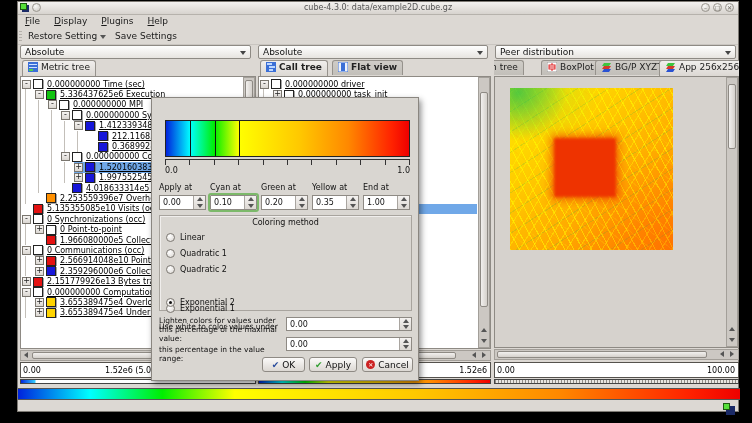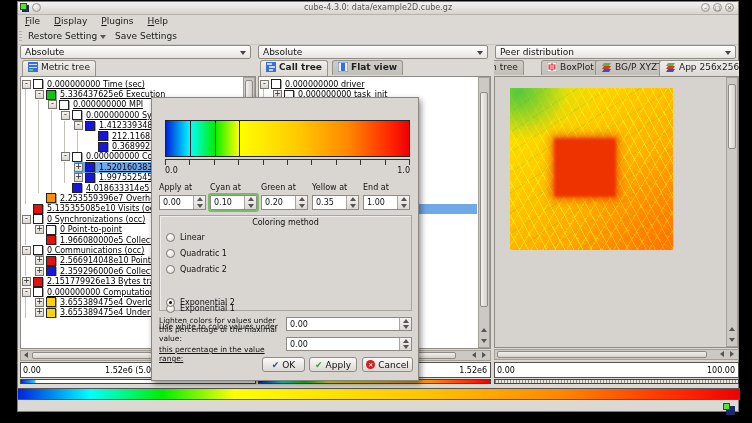--- a/index.html
+++ b/index.html
@@ -527,21 +527,21 @@
     <span class="dlglab" style="top:218px;">Lighten colors for values under</span>
     <span class="dlglab" style="top:227px;">this percentage of the maximal value:</span>
     <div class="dlgspin" style="top:219px;">
       <span style="position:absolute;left:3px;top:2px;">0.00</span>
       <span class="sbtns" style="position:absolute;right:0;top:0;bottom:0;width:11px;border-left:1px solid #a9a5a0;display:flex;flex-direction:column;align-items:center;justify-content:space-around;background:linear-gradient(#f4f2f0,#ddd9d4);">
             <span class="tri-u"></span>
             <span class="tri-d"></span>
           </span>
     </div>
     <span class="dlglab" style="top:224px;">Use white to color values under</span>
-    <span class="dlglab" style="top:247px;text-decoration:underline;">this percentage in the value range:</span>
+    <span class="dlglab" style="top:247px;">this percentage in the value range:</span>
     <div class="dlgspin" style="top:239px;">
       <span style="position:absolute;left:3px;top:2px;">0.00</span>
       <span class="sbtns" style="position:absolute;right:0;top:0;bottom:0;width:11px;border-left:1px solid #a9a5a0;display:flex;flex-direction:column;align-items:center;justify-content:space-around;background:linear-gradient(#f4f2f0,#ddd9d4);">
             <span class="tri-u"></span>
             <span class="tri-d"></span>
           </span>
     </div>
 
     <div class="dlgbtn" style="left:110px;width:43px;">
           <span class="okcheck">✔</span>

